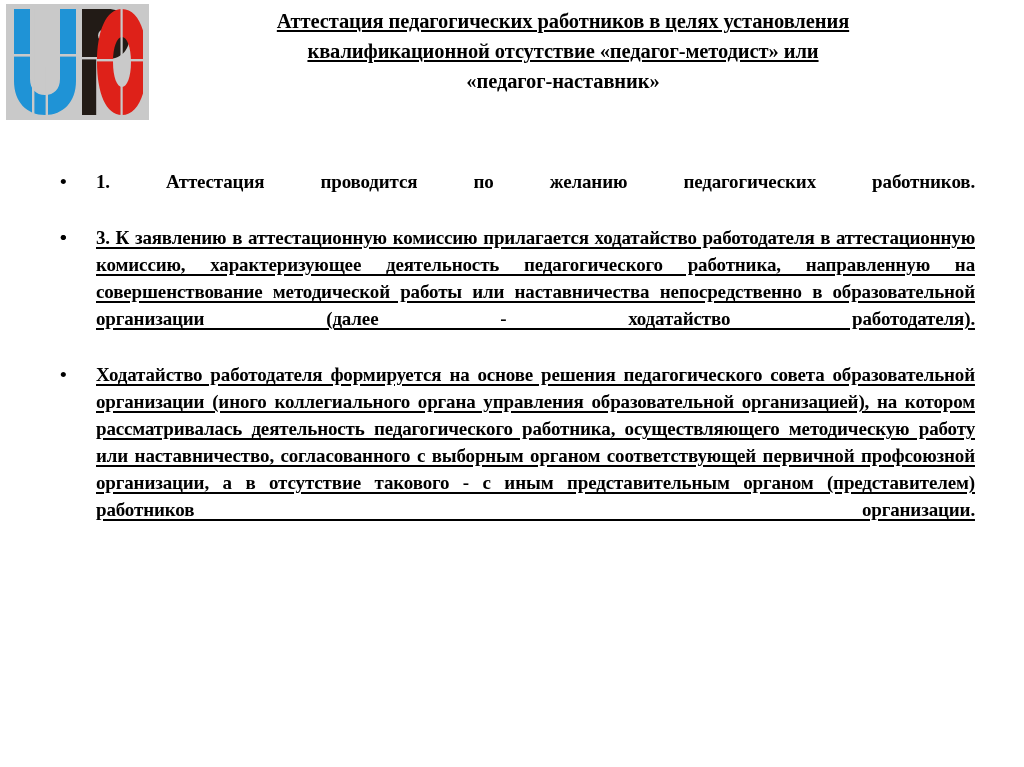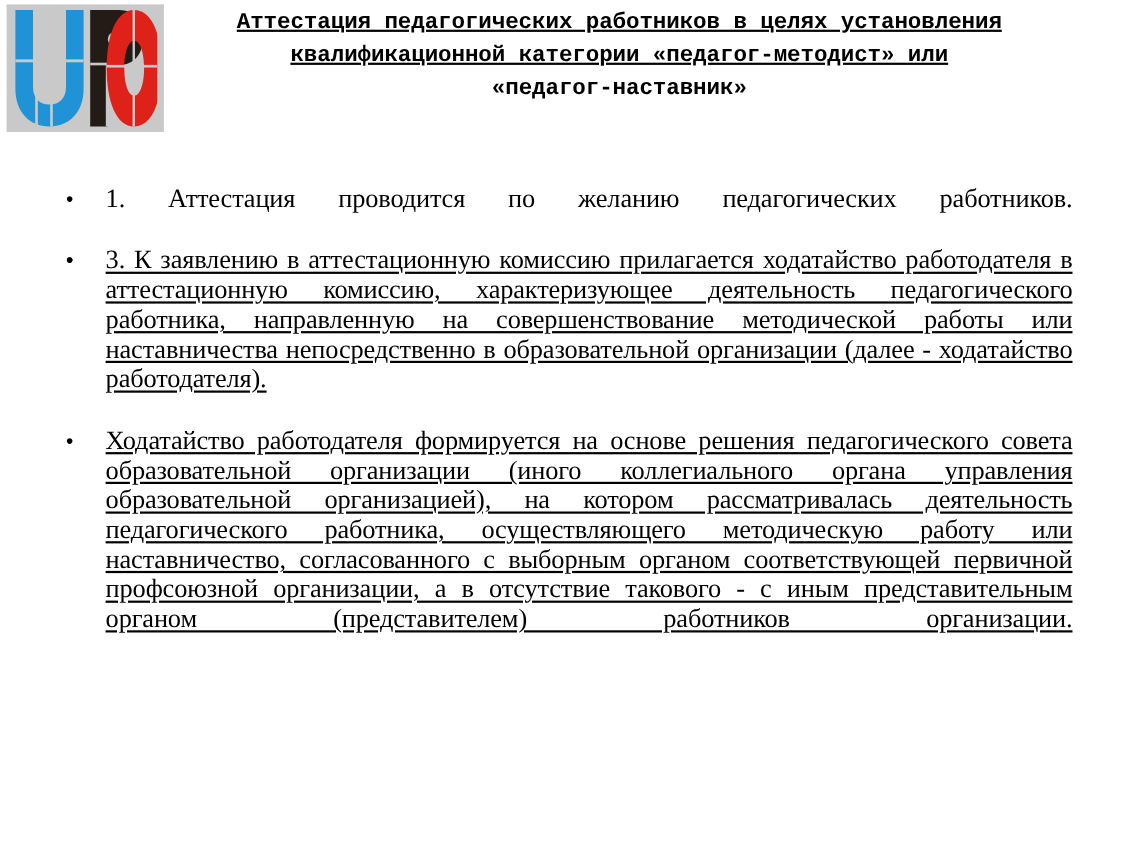--- a/index.html
+++ b/index.html
@@ -46,21 +46,20 @@
     top: 6px;
     width: 806px;
     text-align: center;
   }
   .title-line {
     font-size: 20.5px;
     font-weight: bold;
     line-height: 30px;
     letter-spacing: -0.1px;
     white-space: nowrap;
-    font-family: Liberation Mono, monospace;
   }
   .title-line .u {
     text-decoration: underline;
     text-underline-offset: 2px;
     text-decoration-thickness: 2px;
   }
 
   
   .content {
     position: absolute;
@@ -76,22 +75,22 @@
   }
   .bullet-dot {
     position: absolute;
     left: 60px;
     top: 0;
     font-size: 19px;
     line-height: 27px;
     font-family: "Liberation Sans", sans-serif;
   }
   .bullet-text {
-    font-size: 24px;
-    font-weight: normal;
+    font-size: 19px;
+    font-weight: bold;
     line-height: 27px;
     text-align: justify;
     text-justify: inter-word;
     letter-spacing: -0.15px;
     word-spacing: 0.2px;
   }
   .bullet-text.underlined {
     text-decoration: underline;
     text-underline-offset: 3px;
     text-decoration-thickness: 2px;
@@ -138,21 +137,21 @@
         </g>
       </svg>
     </div>
   </div>
 
   <div class="title-block">
     <div class="title-line">
       <span class="u">Аттестация педагогических работников в целях установления</span>
     </div>
     <div class="title-line">
-      <span class="u">квалификационной категории «педагог-методист» или</span>
+      <span class="u">квалификационной отсутствие «педагог-методист» или</span>
     </div>
     <div class="title-line">
       <span>«педагог-наставник»</span>
     </div>
   </div>
 </div>
 
 <div class="content">
 
   <div class="bullet-row">

